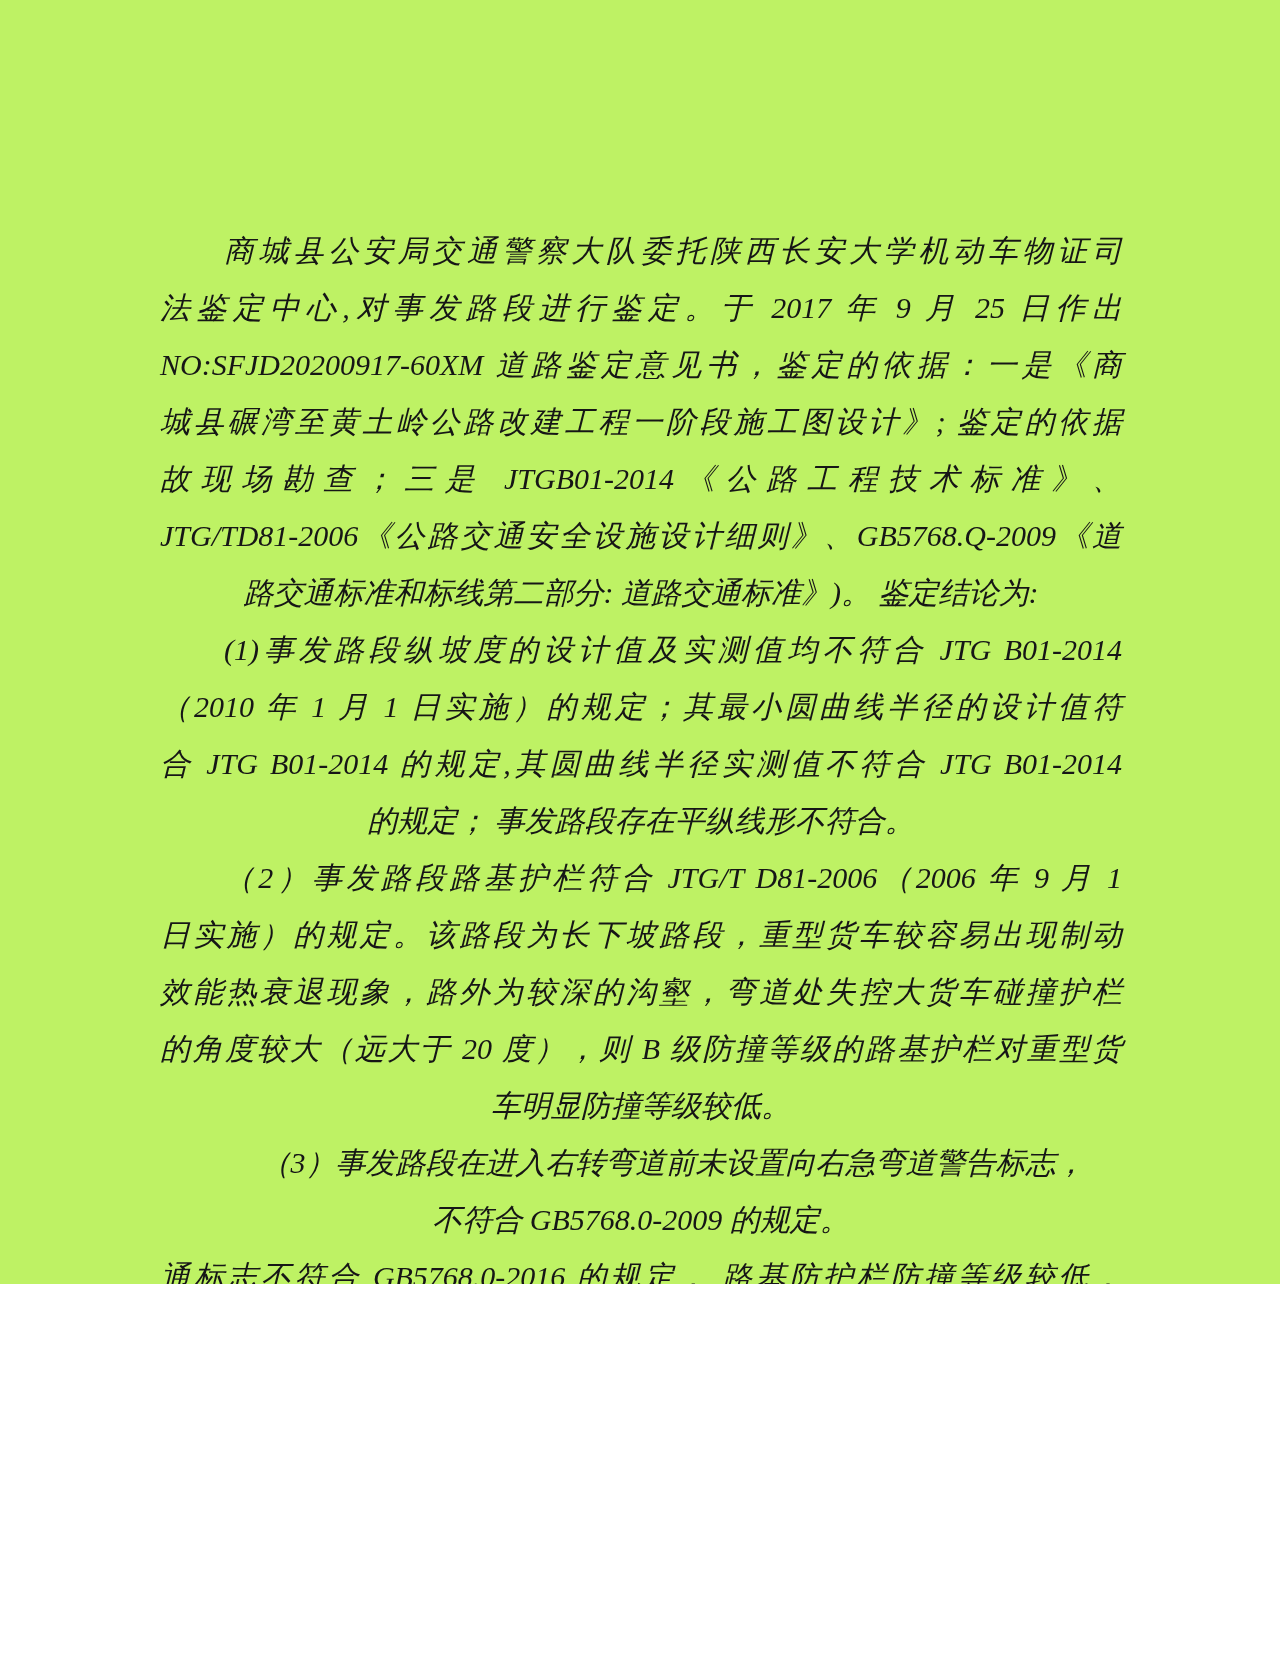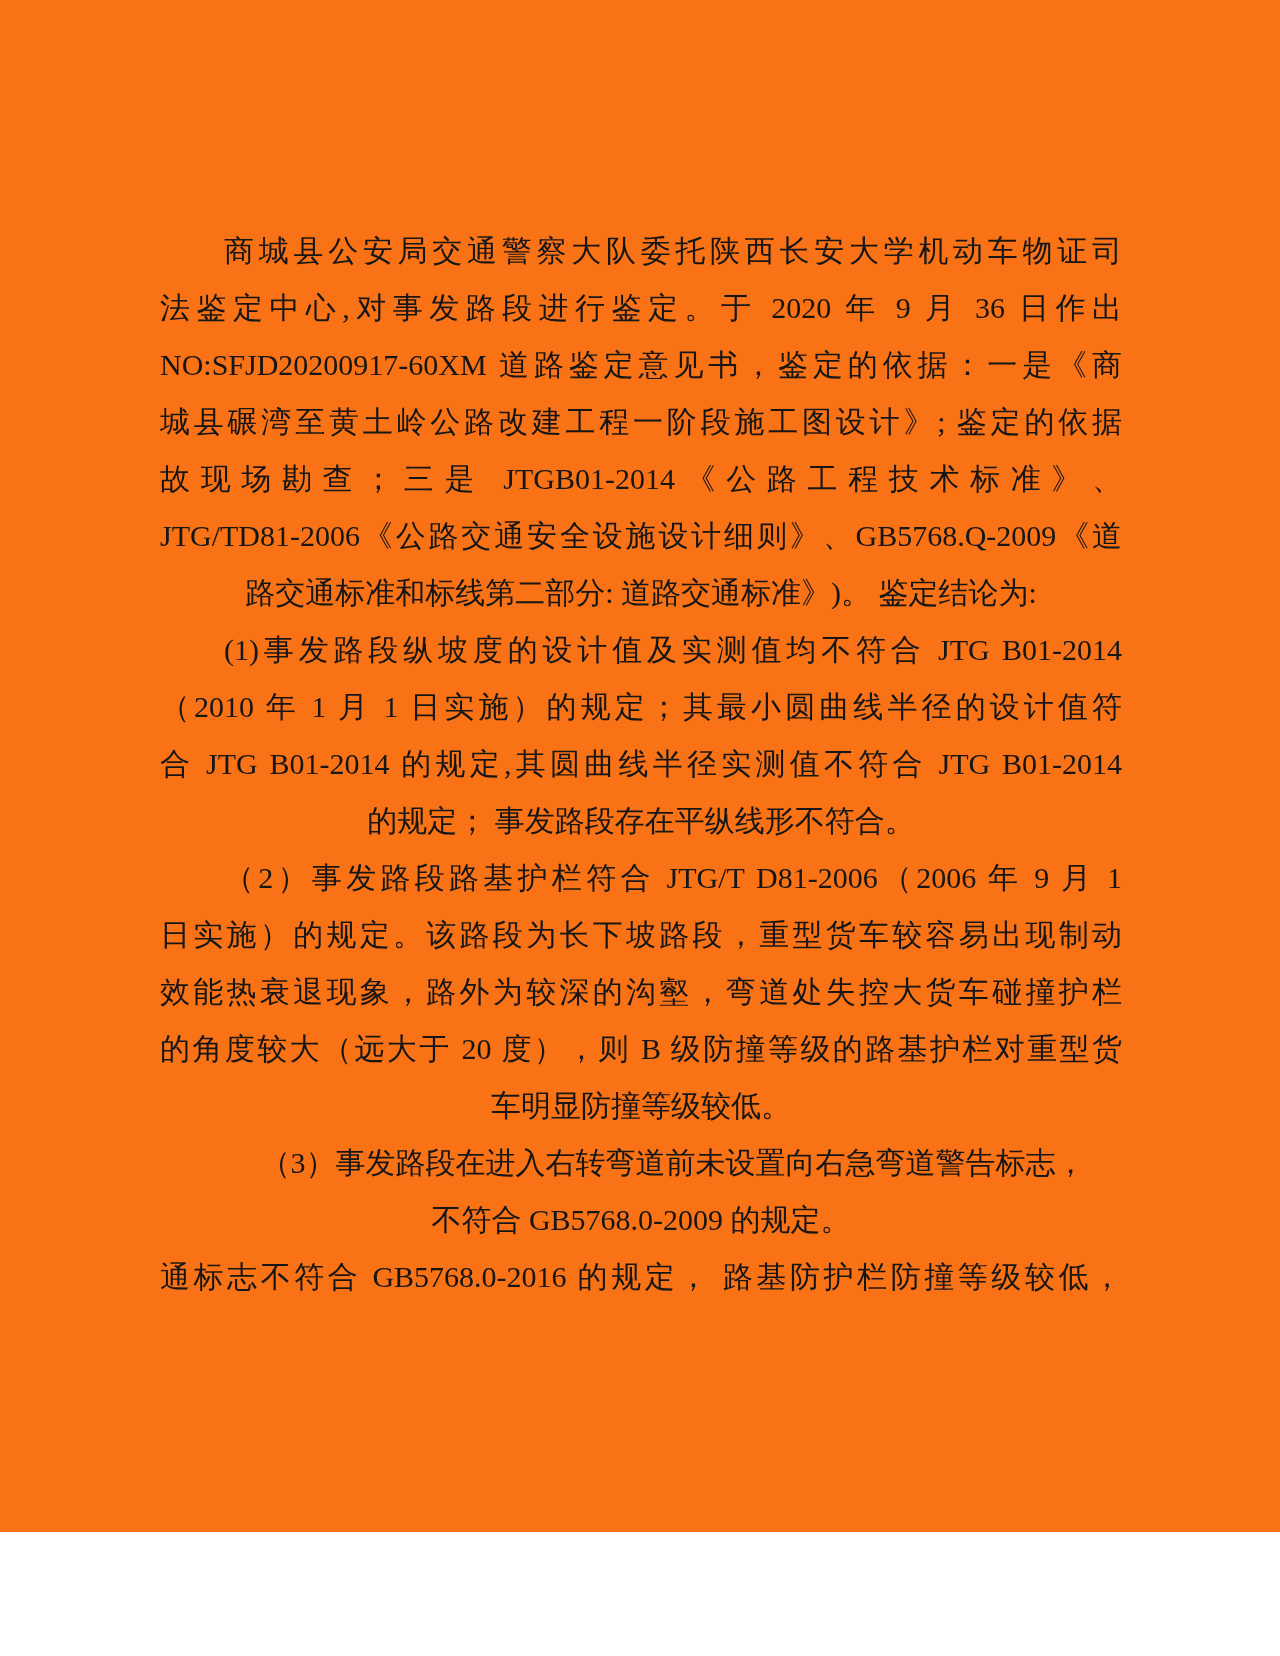--- a/index.html
+++ b/index.html
@@ -9,23 +9,24 @@
   }
   body {
     width: 1280px;
     height: 1656px;
     font-family: "Liberation Serif", "DejaVu Serif", serif;
     color: #161616;
   }
   .page {
     position: relative;
     width: 1280px;
-    height: 1532px;
-    background: #f97316;
+    height: 1284px;
+    background: #bef264;
     overflow: hidden;
+    font-style: italic;
   }
   .body-text {
     position: absolute;
     left: 160px;
     top: 222px;
     width: 962px;
   }
   .line {
     height: 57px;
     line-height: 57px;
@@ -50,21 +51,21 @@
     letter-spacing: 3px;
     color: #1a1a1a;
   }
 </style>
 </head>
 <body>
 
 <div class="page">
   <div class="body-text">
       <div class="line indent justify">商城县公安局交通警察大队委托陕西长安大学机动车物证司</div>
-      <div class="line justify">法鉴定中心,对事发路段进行鉴定。于 2020 年 9 月 36 日作出</div>
+      <div class="line justify">法鉴定中心,对事发路段进行鉴定。于 2017 年 9 月 25 日作出</div>
       <div class="line justify">NO:SFJD20200917-60XM 道路鉴定意见书，鉴定的依据：一是《商</div>
       <div class="line justify">城县碾湾至黄土岭公路改建工程一阶段施工图设计》; 鉴定的依据</div>
       <div class="line justify">故现场勘查；三是 JTGB01-2014《公路工程技术标准》、</div>
       <div class="line justify">JTG/TD81-2006《公路交通安全设施设计细则》、GB5768.Q-2009《道</div>
       <div class="line">路交通标准和标线第二部分: 道路交通标准》)。 鉴定结论为:</div>
       <div class="line indent justify">(1)事发路段纵坡度的设计值及实测值均不符合 JTG B01-2014</div>
       <div class="line justify">（2010 年 1 月 1 日实施）的规定；其最小圆曲线半径的设计值符</div>
       <div class="line justify">合 JTG B01-2014 的规定,其圆曲线半径实测值不符合 JTG B01-2014</div>
       <div class="line">的规定； 事发路段存在平纵线形不符合。</div>
       <div class="line indent justify">（2）事发路段路基护栏符合 JTG/T D81-2006（2006 年 9 月 1</div>

